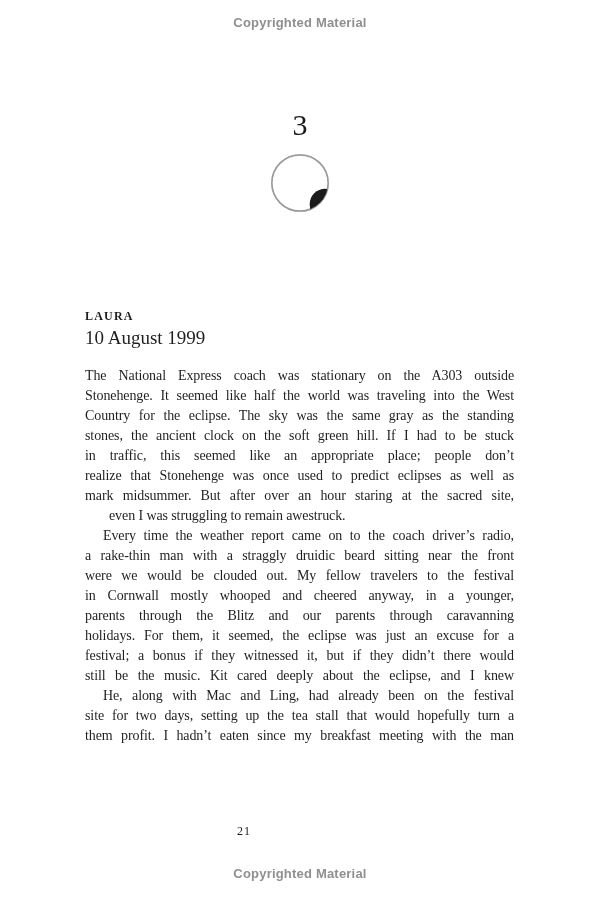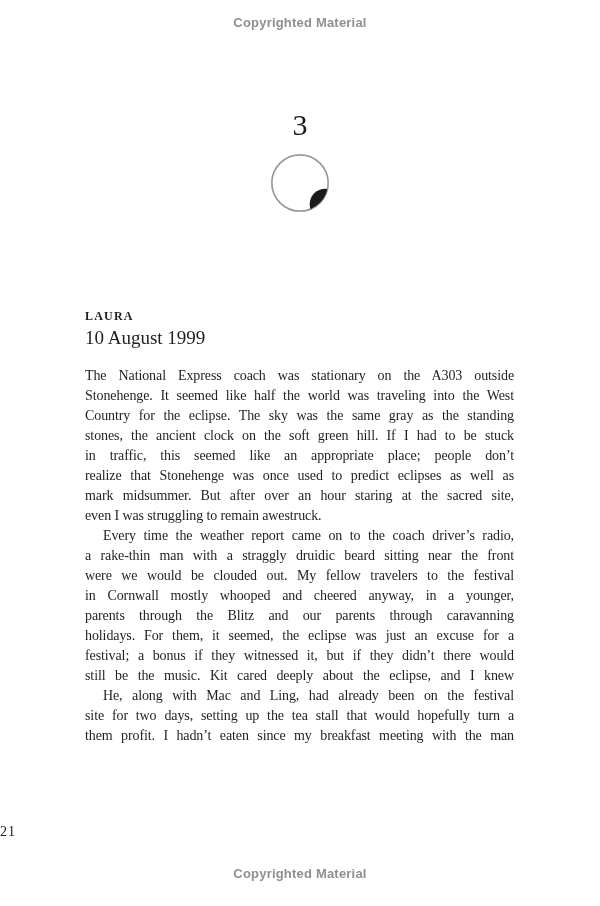--- a/index.html
+++ b/index.html
@@ -81,32 +81,33 @@
   .body-text .line {
     text-align: justify;
     text-align-last: justify;
     white-space: normal;
     overflow: hidden;
     height: 20px;
   }
   .body-text .line.last {
     text-align: left;
     text-align-last: left;
+    margin-left: 24px;
   }
   .body-text .line.indent {
     padding-left: 18px;
   }
 
   .page-number {
     position: absolute;
     top: 824px;
     left: 0;
     width: 488px;
-    text-align: left;
-    font-size: 14px;
+    text-align: center;
+    font-size: 12px;
     letter-spacing: 1px;
     color: #1b1b1b;
   }
 </style>
 </head>
 <body>
 
 <div class="page">
 
   <div class="watermark top">Copyrighted Material</div>

